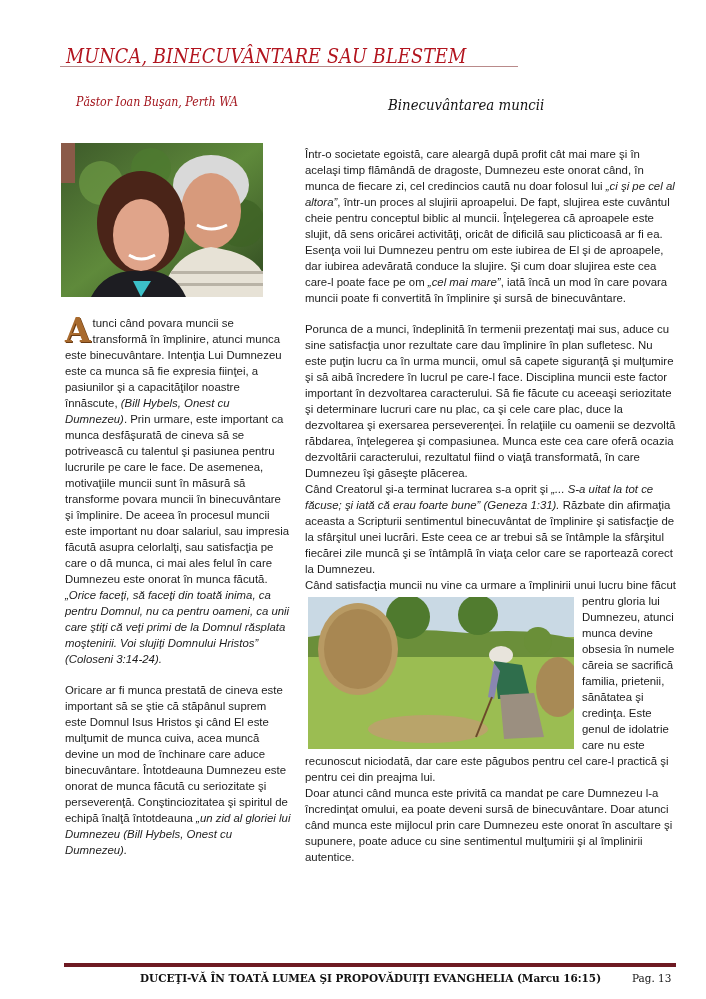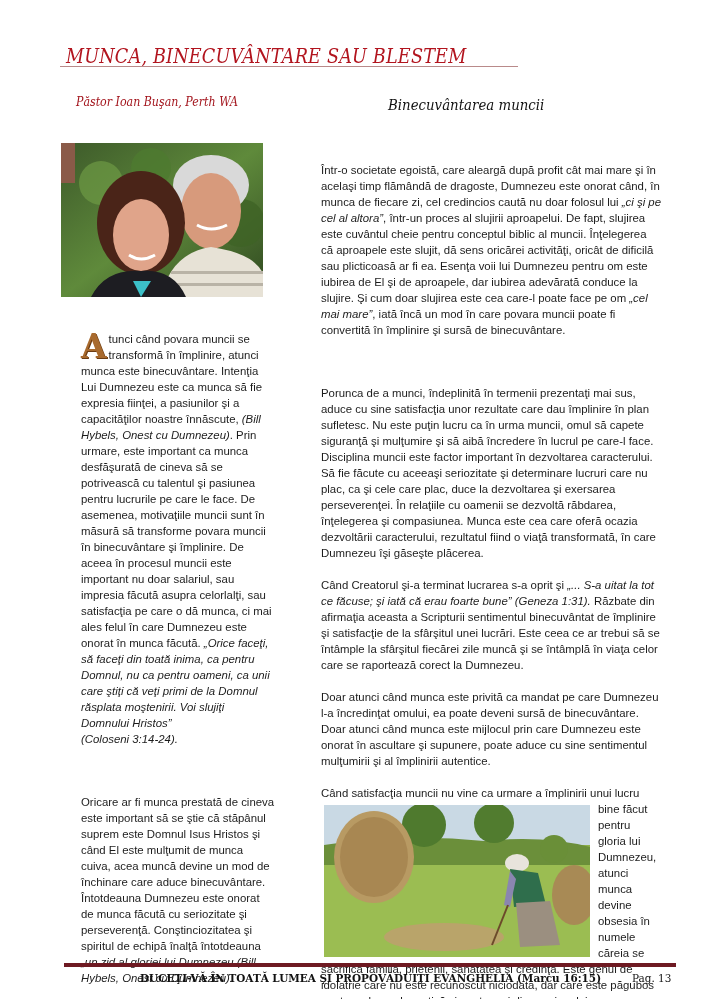--- a/index.html
+++ b/index.html
@@ -15,21 +15,21 @@
               font-style: italic; font-size: 12px; color: #a3151d; transform: scaleX(0.92);
               transform-origin: left top; white-space: nowrap; }
     .section-title { position: absolute; left: 388px; top: 97px; font-family: "DejaVu Serif", serif;
                      font-style: italic; font-size: 14.5px; color: #111; white-space: nowrap;
                      transform: scaleX(0.92); transform-origin: left top; }
 
     .photo { position: absolute; left: 61px; top: 143px; width: 202px; height: 154px; overflow: hidden; }
     .photo svg { display: block; }
 
     .col { position: absolute; font-size: 11.4px; line-height: 16px; color: #1c1c1c; }
-    .col p { margin: 16px; }
+    .col p { margin: 0; }
     .col .gap { height: 15px; }
     .col em { font-style: italic; }
 
     .left-col { left: 65px; top: 315px; width: 226px; }
     .right-col { left: 305px; top: 146px; width: 372px; }
 
     .dropcap { float: left; font-family: "DejaVu Serif", serif; font-weight: bold; font-size: 33px;
                line-height: 30px; color: #a86a2e; margin: 1px 2px 0 0;
                text-shadow: 1px 1px 0 #6b3b12; }
 
@@ -96,21 +96,20 @@
 
 <div class="col right-col">
   <p>
     <span>Într-o societate egoistă, care aleargă după profit cât mai mare şi în acelaşi timp flămândă de dragoste, Dumnezeu este onorat când, în munca de fiecare zi, cel credincios caută nu doar folosul lui </span><em>„ci şi pe cel al altora”</em><span>, într-un proces al slujirii aproapelui. De fapt, slujirea este cuvântul cheie pentru conceptul biblic al muncii. Înţelegerea că aproapele este slujit, dă sens oricărei activităţi, oricât de dificilă sau plicticoasă ar fi ea. Esenţa voii lui Dumnezeu pentru om este iubirea de El şi de aproapele, dar iubirea adevărată conduce la slujire. Şi cum doar slujirea este cea care-l poate face pe om </span><em>„cel mai mare”</em><span>, iată încă un mod în care povara muncii poate fi convertită în împlinire şi sursă de binecuvântare.</span>
   </p>
   <div class="gap"></div>
   <p>Porunca de a munci, îndeplinită în termenii prezentaţi mai sus, aduce cu sine satisfacţia unor rezultate care dau împlinire în plan sufletesc. Nu este puţin lucru ca în urma muncii, omul să capete siguranţă şi mulţumire şi să aibă încredere în lucrul pe care-l face. Disciplina muncii este factor important în dezvoltarea caracterului. Să fie făcute  cu aceeaşi seriozitate şi determinare lucruri care nu plac, ca şi cele care plac, duce la dezvoltarea şi exersarea perseverenţei. În relaţiile cu oamenii se dezvoltă răbdarea, înţelegerea şi compasiunea.  Munca este cea care oferă ocazia dezvoltării caracterului, rezultatul fiind o viaţă transformată, în care Dumnezeu îşi găseşte plăcerea.</p>
   <p>
     <span>Când Creatorul şi-a terminat lucrarea s-a oprit şi  </span><em>„... S-a uitat la tot ce făcuse; şi iată că erau foarte bune” (Geneza 1:31).</em><span>   Răzbate din afirmaţia aceasta a Scripturii sentimentul binecuvântat de împlinire şi satisfacţie de la sfârşitul unei lucrări. Este ceea ce ar trebui să se întâmple la sfârşitul fiecărei zile muncă şi se întâmplă în viaţa celor care se raportează corect la Dumnezeu.</span>
   </p>
-  <p>Doar atunci când munca este privită ca mandat pe care Dumnezeu l-a încredinţat omului, ea poate deveni sursă de binecuvântare. Doar atunci când munca este mijlocul prin care Dumnezeu este onorat în ascultare şi supunere, poate aduce cu sine sentimentul mulţumirii şi al împlinirii autentice.</p>
   <p>
     <span>Când satisfacţia muncii nu vine ca urmare a împlinirii unui lucru bine</span>
     <span class="field-photo">
       <svg width="266" height="152" viewBox="0 0 266 152">
         <rect width="266" height="152" fill="#8fb14a"></rect>
         <rect width="266" height="40" fill="#c9d9e4"></rect>
         <path d="M0 40 Q80 28 160 36 Q220 30 266 42 L266 62 L0 62 Z" fill="#6b8f3a"></path>
         <circle cx="100" cy="20" r="22" fill="#4f7a2e"></circle>
         <circle cx="170" cy="18" r="20" fill="#517c2f"></circle>
         <circle cx="230" cy="44" r="14" fill="#6a8f38"></circle>
@@ -122,17 +121,18 @@
 
         <ellipse cx="193" cy="58" rx="12" ry="9" fill="#e8e4dc"></ellipse>
         <path d="M186 64 L214 68 L222 100 L190 102 Z" fill="#2f6e4c"></path>
         <path d="M192 98 L226 96 L236 140 L196 142 Z" fill="#9b8f80"></path>
         <path d="M186 66 L180 100 L186 102 L192 74 Z" fill="#8a86b0"></path>
         <line x1="184" y1="100" x2="168" y2="140" stroke="#6b4a2a" stroke-width="2"></line>
       </svg>
     </span>
     <span>făcut pentru gloria lui Dumnezeu, atunci munca devine obsesia în numele căreia se sacrifică familia, prietenii, sănătatea şi credinţa.  Este genul de idolatrie care nu este recunoscut niciodată, dar care este păgubos pentru cel care-l practică şi pentru cei din preajma lui.</span>
   </p>
+  <p>Doar atunci când munca este privită ca mandat pe care Dumnezeu l-a încredinţat omului, ea poate deveni sursă de binecuvântare. Doar atunci când munca este mijlocul prin care Dumnezeu este onorat în ascultare şi supunere, poate aduce cu sine sentimentul mulţumirii şi al împlinirii autentice.</p>
 </div>
 
 <div class="footer-rule"></div>
 <div class="footer-text">DUCEŢI-VĂ ÎN TOATĂ LUMEA ŞI PROPOVĂDUIŢI EVANGHELIA (Marcu 16:15)</div>
 <div class="footer-page">Pag. 13</div>
 
 </body></html>

